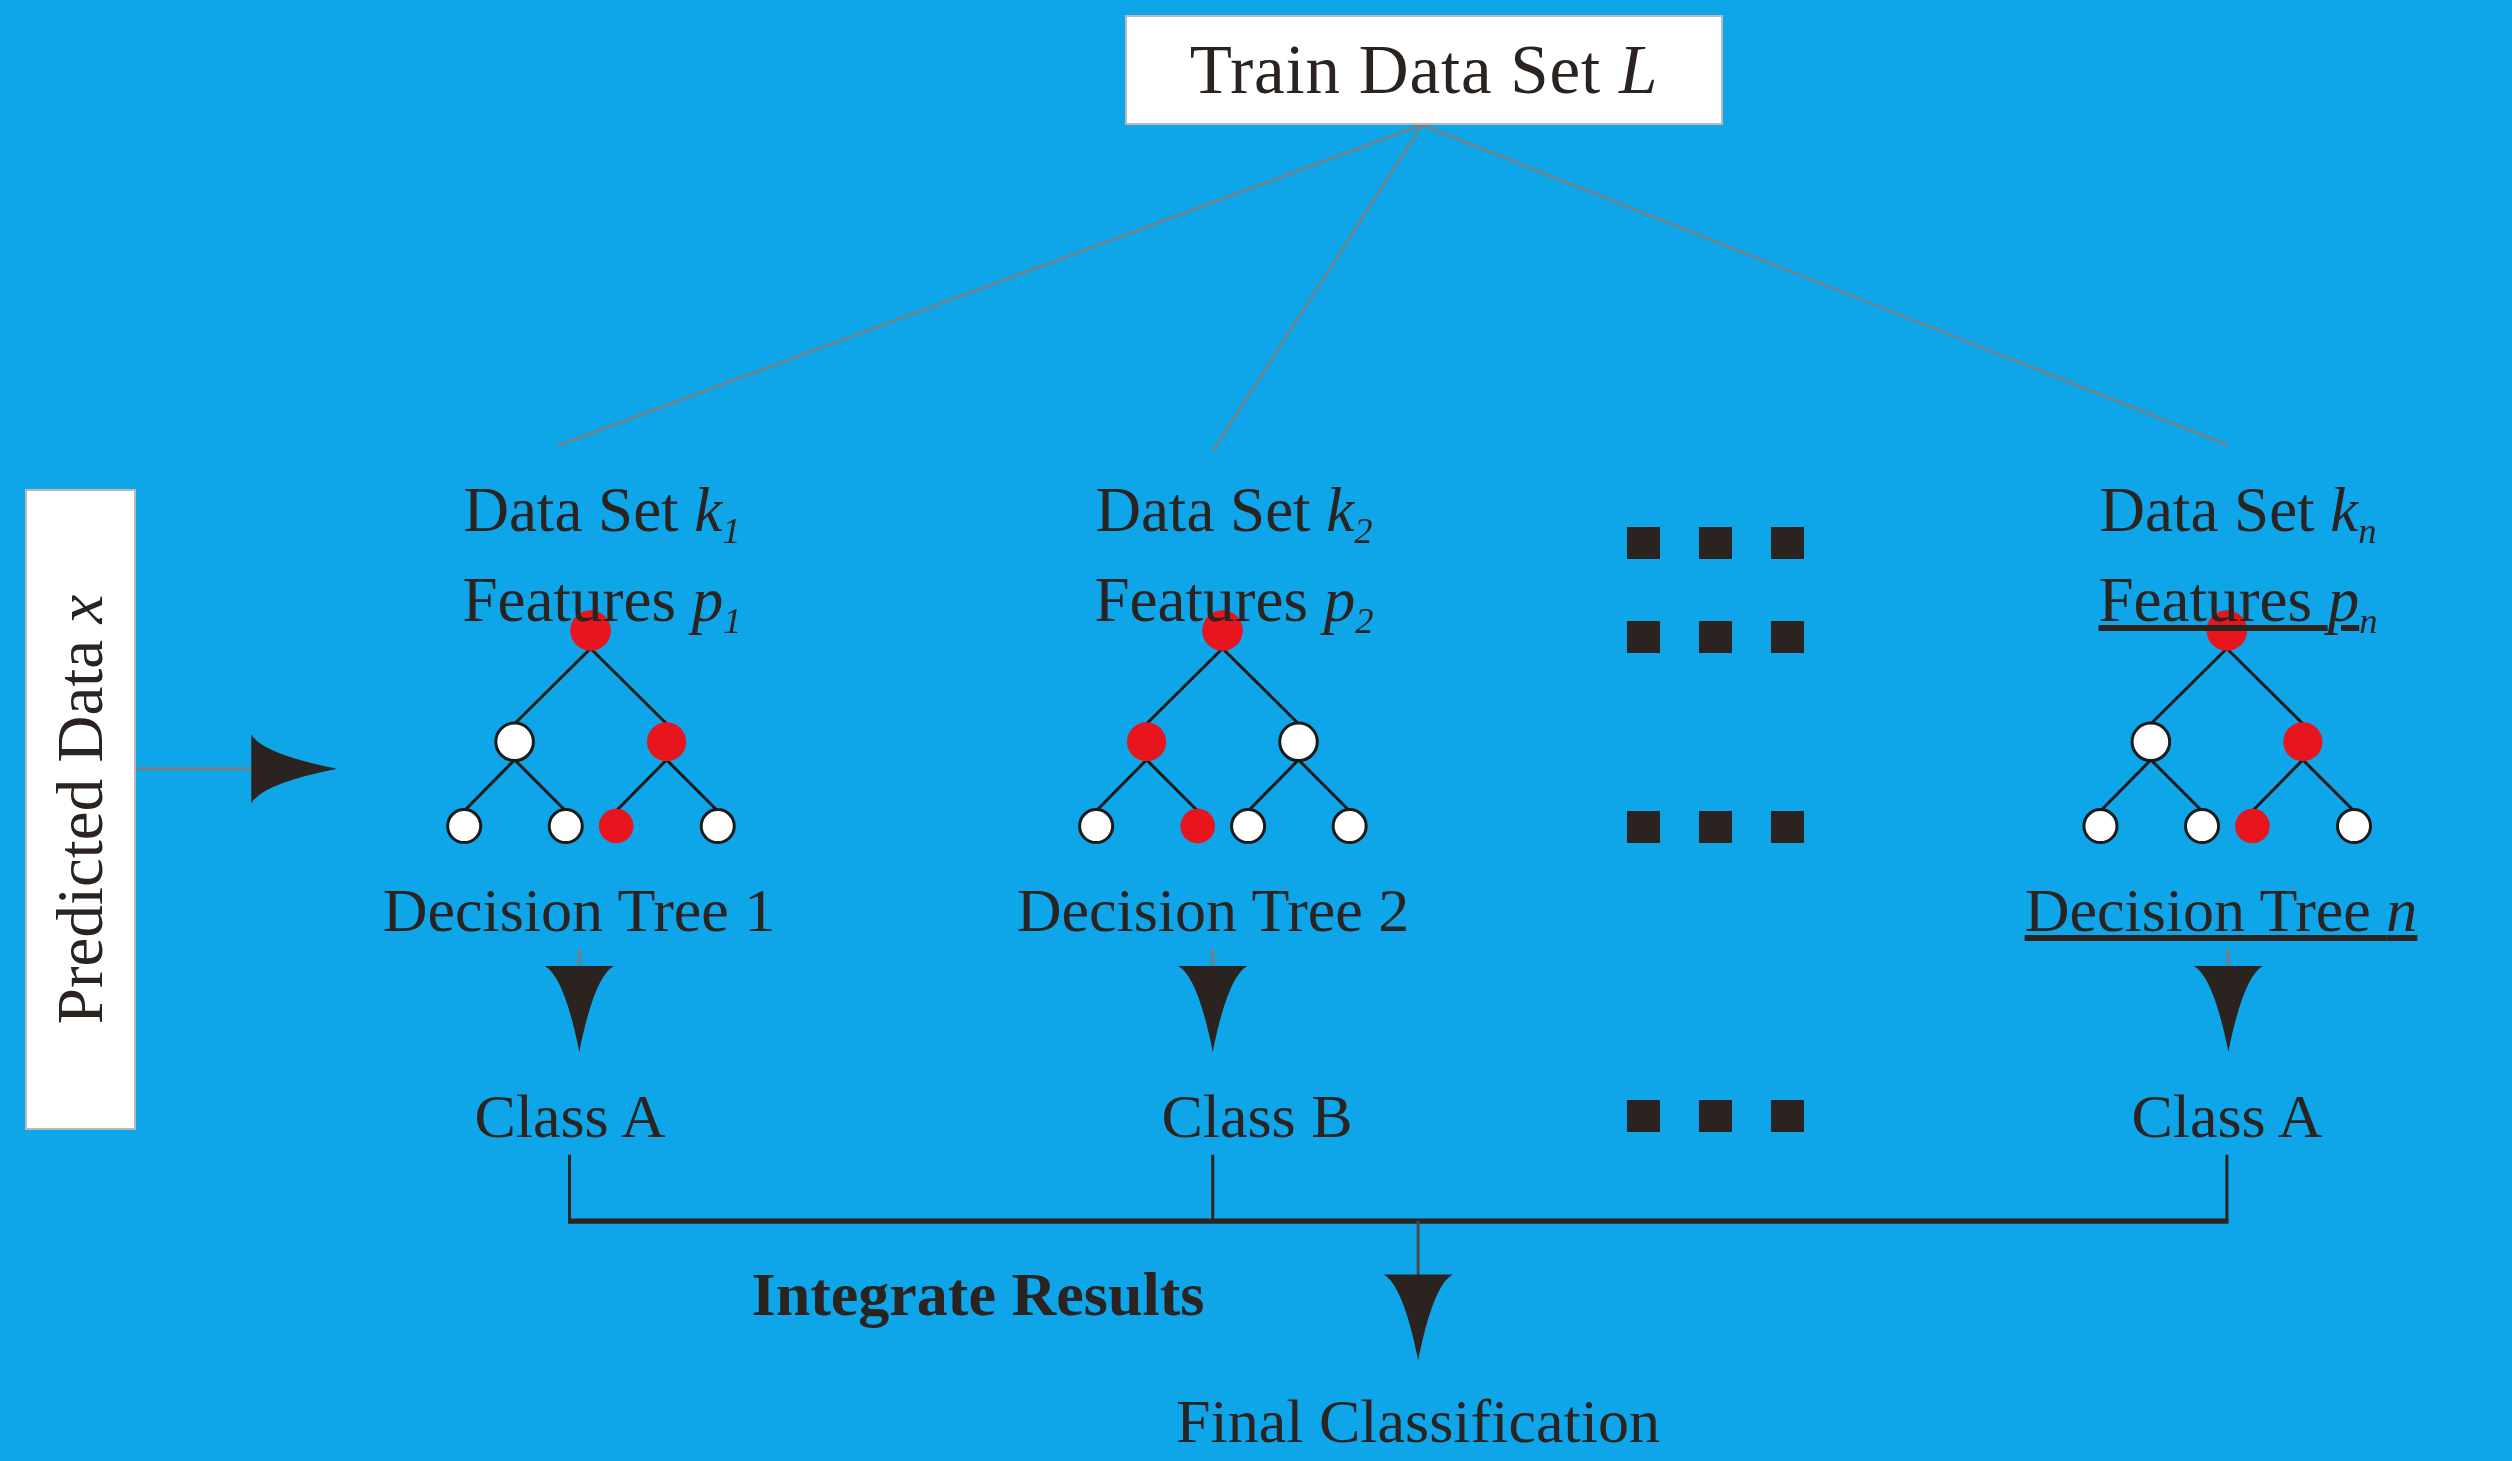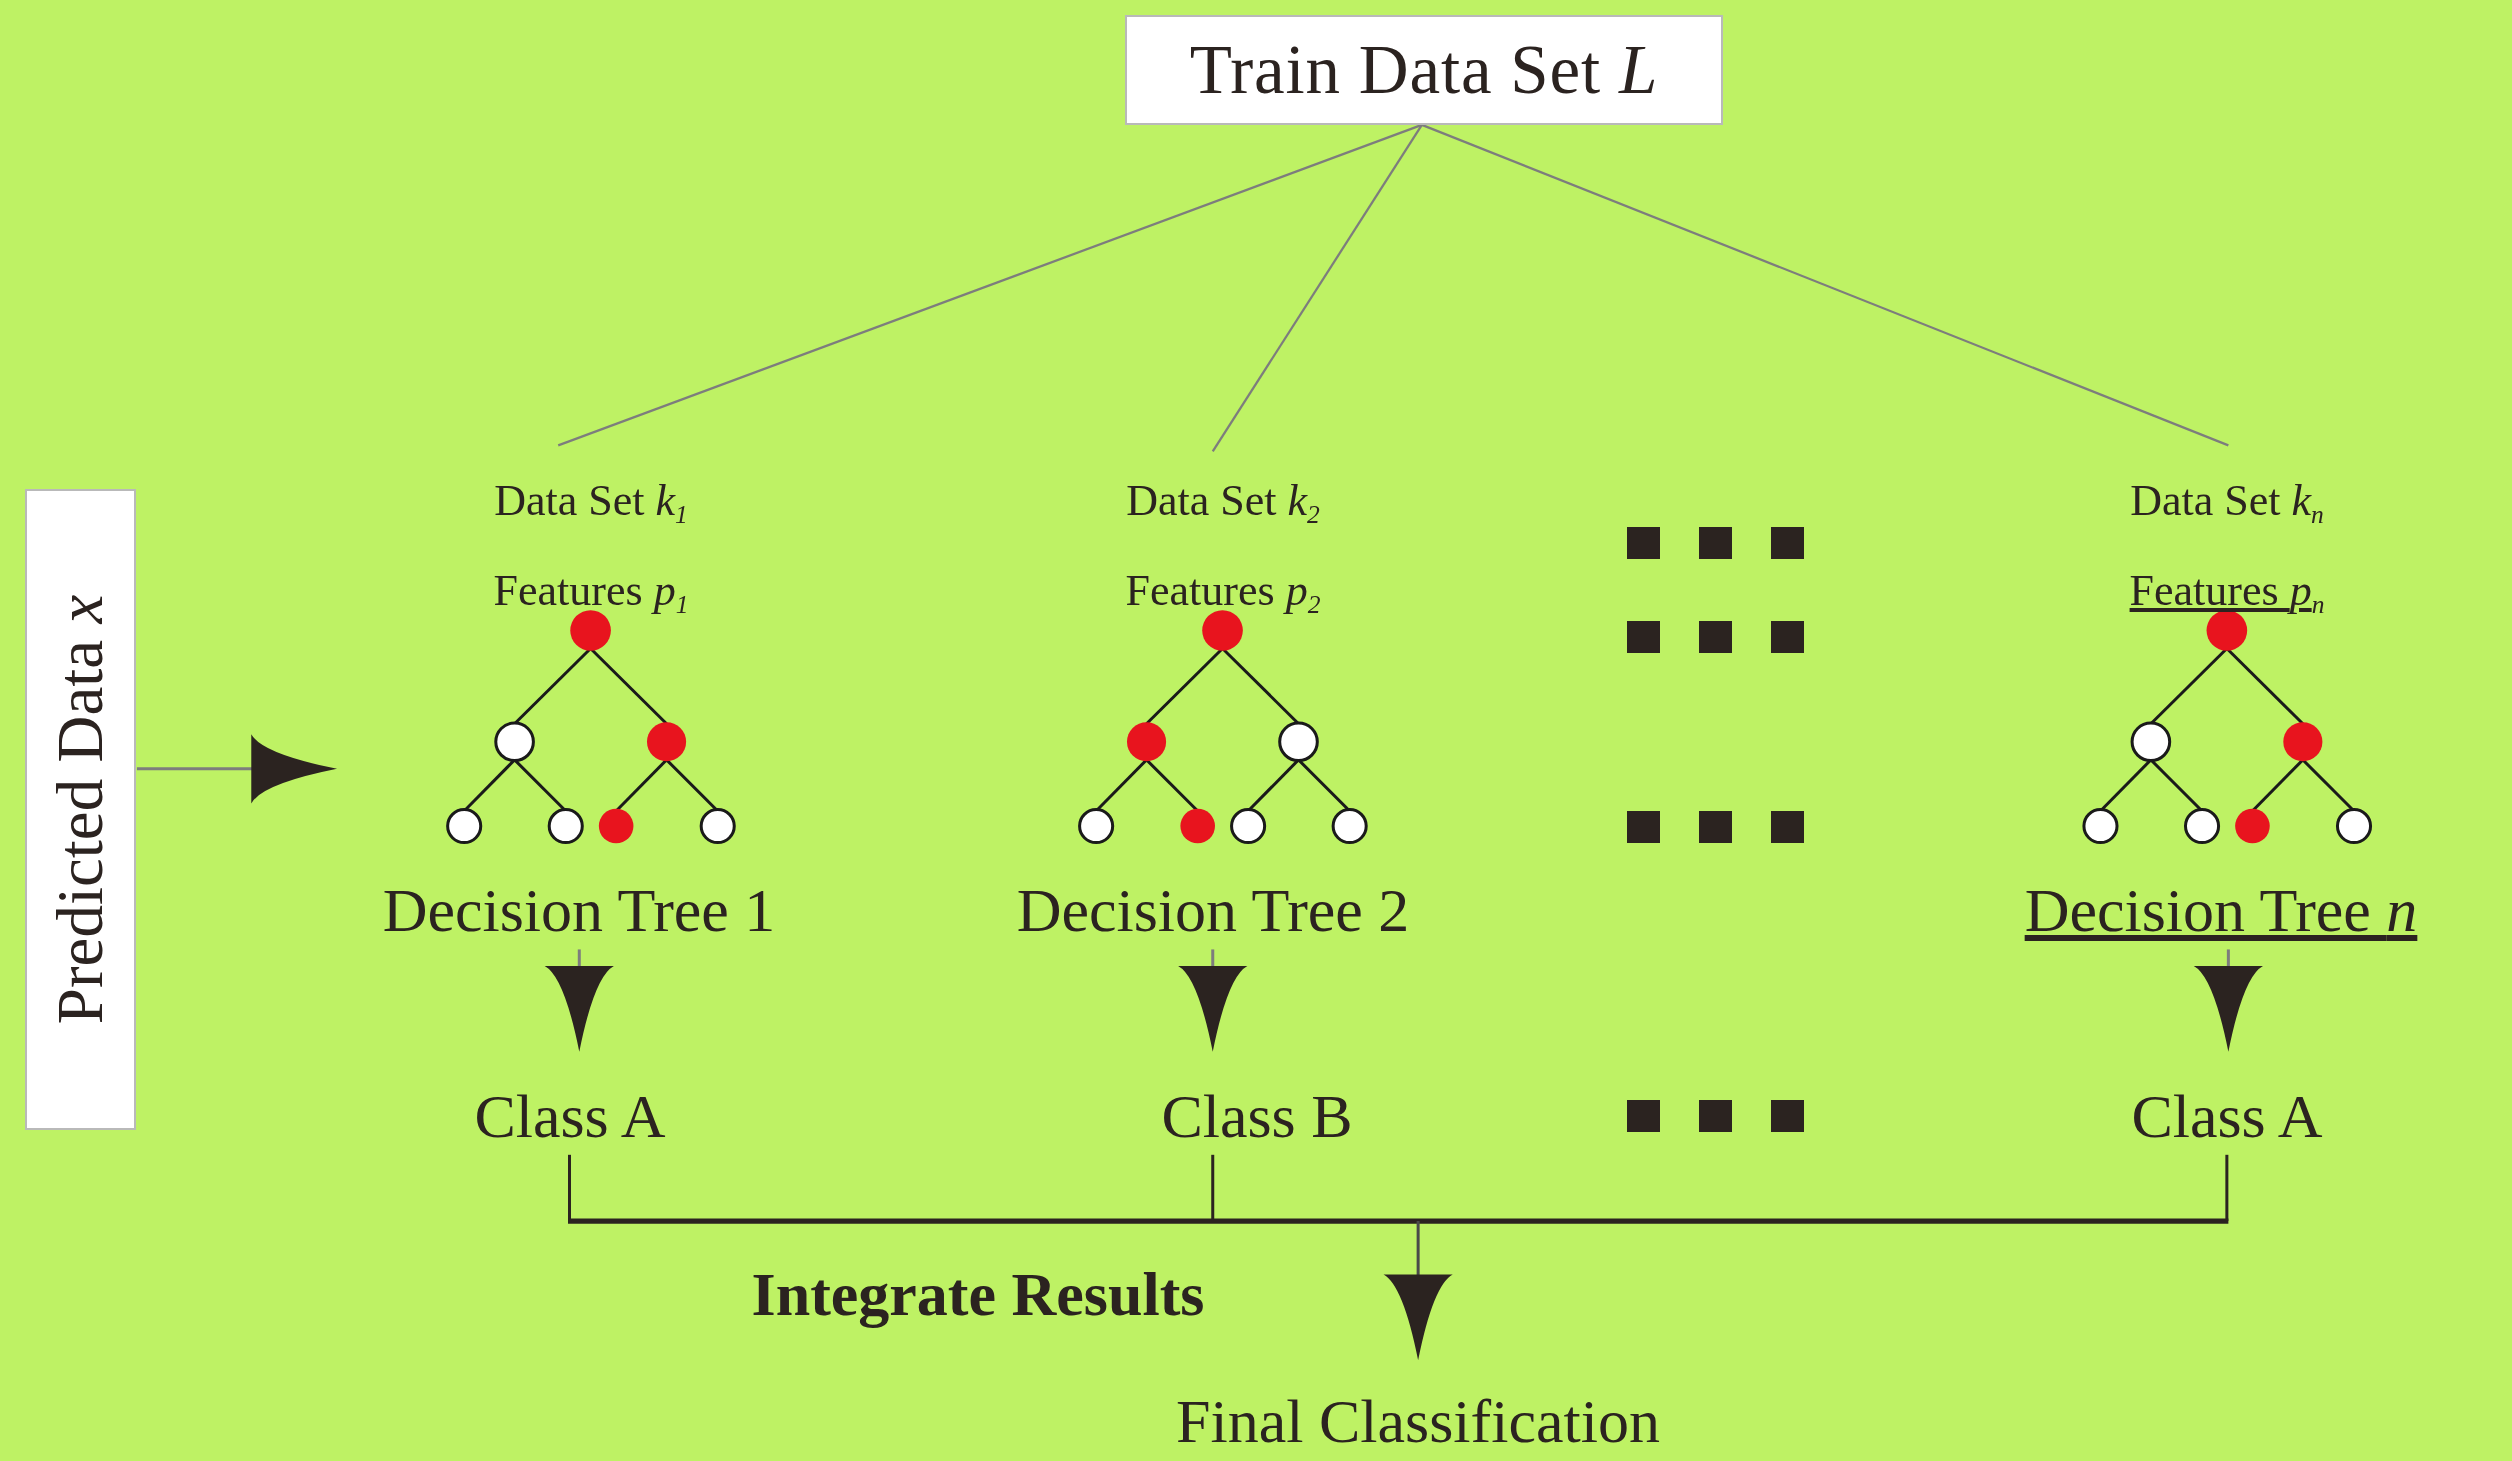--- a/index.html
+++ b/index.html
@@ -5,21 +5,21 @@
 <style>
   html,body{margin:0;padding:0;background:#ffffff;}
   body{
     font-family:"Liberation Serif","DejaVu Serif",serif;
     color:#2b2320;
   }
   #stage{
     position:relative;
     width:2512px;
     height:1461px;
-    background:#bef264;
+    background:#0ea5e9;
     overflow:hidden;
   }
 
   
   .box{
     position:absolute;
     border:2.3px solid #b9b9b9;
     background:#ffffff;
     box-sizing:border-box;
     display:flex;
@@ -42,21 +42,21 @@
   .ital{font-style:italic;}
   .sub{font-size:0.58em; vertical-align:-0.32em; font-style:italic; letter-spacing:0;}
 
   
   .lbl{
     position:absolute;
     white-space:nowrap;
     transform:translateX(-50%);
     line-height:1;
   }
-  .lbl-big{font-size:44px;}
+  .lbl-big{font-size:63px;margin-left:11px;}
   .lbl-mid{font-size:62px;}
 
   
   #wires{position:absolute;left:0;top:0;width:2512px;height:1461px;pointer-events:none;}
 
   
   .ellipsis{position:absolute;display:flex;gap:39px;}
   .ellipsis i{display:block;width:33px;height:32px;background:#2b2320;}
 </style>
 </head>

